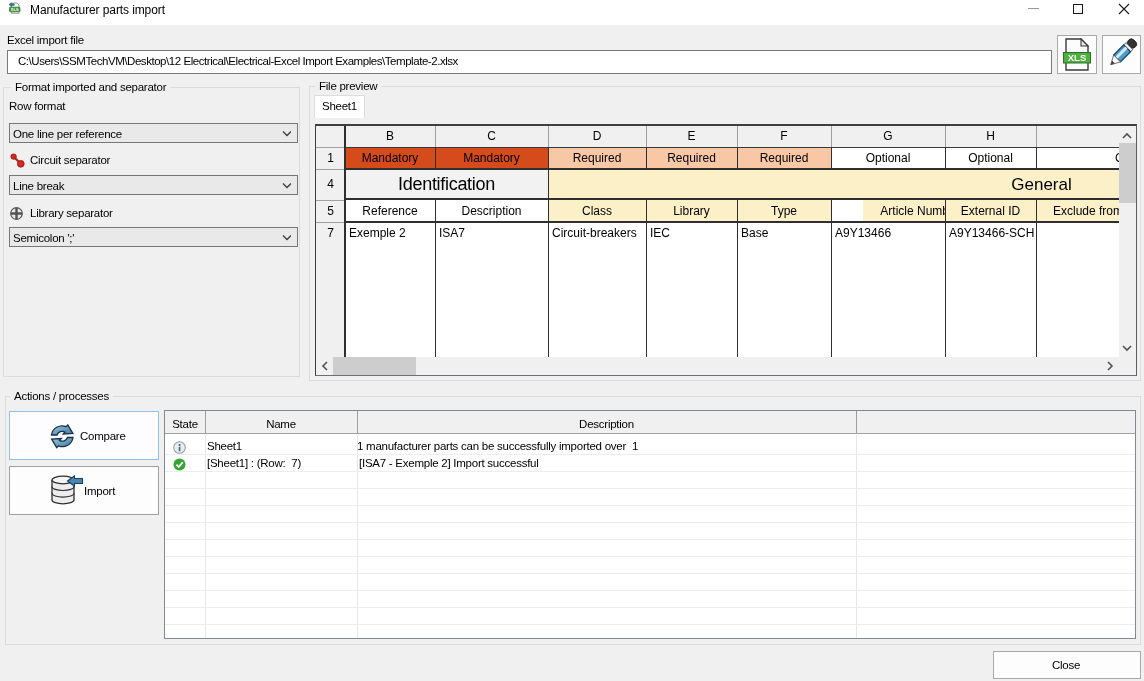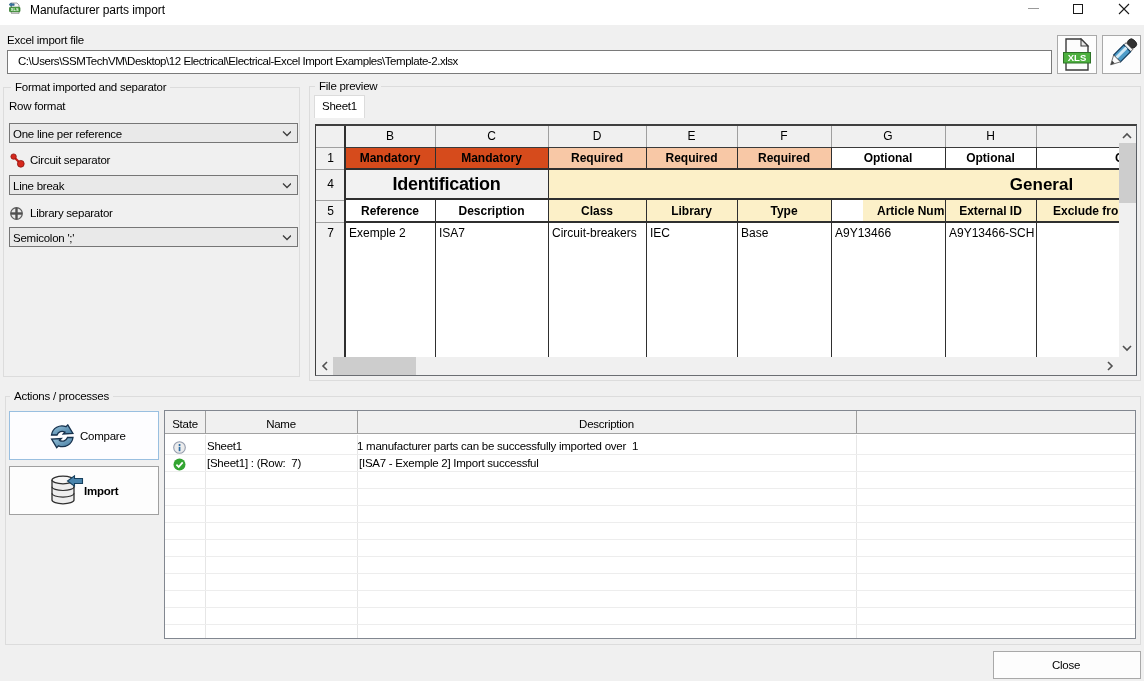--- a/index.html
+++ b/index.html
@@ -18,21 +18,21 @@
 .combo .ct { position:absolute; left:3px; top:3.5px; font-size:11.5px; letter-spacing:-0.25px; }
 .chev { position:absolute; width:9px; height:9px; }
 
 .lbl { font-size:11.5px; letter-spacing:-0.25px; white-space:nowrap; }
 
 .btn { background:#fdfdfd; border:1px solid #a9a9a9; }
 
 #ptable { left:315px; top:124px; width:822px; height:252px; background:#fff; border-style:solid; border-color:#3f3f3f #5a5e64 #6b6e73 #3f3f3f; border-width:2px 1px 1px 1px; }
 .cell { position:absolute; overflow:hidden; font-size:12px; }
 .cc { text-align:center; }
-.bold { font-weight:bold; }
+.bold { font-weight:normal; }
 
 .sb { background:#f0f0f0; }
 .sbthumb { background:#cdcdcd; }
 
 #btable { left:164px; top:410px; width:972px; height:229px; background:#fff; border:1px solid #828790; }
 </style>
 </head>
 <body>
 <div id="titlebar" class="abs"></div>
 <div id="title" class="abs">Manufacturer parts import</div>
@@ -232,21 +232,21 @@
 </svg>
 <div class="abs lbl" style="left:80px; top:430px;">Compare</div>
 <div class="abs" style="left:9px; top:466px; width:150px; height:49px; background:#fdfdfd; border:1px solid #a0a0a0;"></div>
 <svg class="abs" style="left:50px; top:474px;" width="34" height="32" viewBox="0 0 34 32">
   <path d="M2 6 L2 26 A 11 3.8 0 0 0 24 26 L24 6" fill="#ededed" stroke="#2e2e2e" stroke-width="1.3"></path>
   <ellipse cx="13" cy="6" rx="11" ry="3.8" fill="#f5f5f5" stroke="#2e2e2e" stroke-width="1.3"></ellipse>
   <path d="M2 12.7 A 11 3.8 0 0 0 24 12.7" fill="none" stroke="#2e2e2e" stroke-width="1.1"></path>
   <path d="M2 19.3 A 11 3.8 0 0 0 24 19.3" fill="none" stroke="#2e2e2e" stroke-width="1.1"></path>
   <path d="M32.5 4.5 L24.5 4.5 L24.5 1.8 L17.5 7 L24.5 12.2 L24.5 9.5 L32.5 9.5 Z" fill="#4a85ad" stroke="#17405e" stroke-width="1.1"></path>
 </svg>
-<div class="abs lbl" style="left:84px; top:485px;font-weight:bold;">Import</div>
+<div class="abs lbl" style="left:84px; top:485px;">Import</div>
 <div id="btable" class="abs">
 
   <div class="abs" style="left:0; top:0; width:970px; height:23px; background:#f0f0f0; border-bottom:1px solid #a2a2a2;"></div>
   <div class="abs lbl" style="left:0px; top:7px; width:40px; text-align:center;">State</div>
   <div class="abs lbl" style="left:40px; top:7px; width:152px; text-align:center;">Name</div>
   <div class="abs lbl" style="left:192px; top:7px; width:499px; text-align:center;">Description</div>
 
   <div class="abs" style="left:40px; top:0; width:1px; height:23px; background:#9e9e9e;"></div>
   <div class="abs" style="left:192px; top:0; width:1px; height:23px; background:#9e9e9e;"></div>
   <div class="abs" style="left:691px; top:0; width:1px; height:23px; background:#9e9e9e;"></div>

